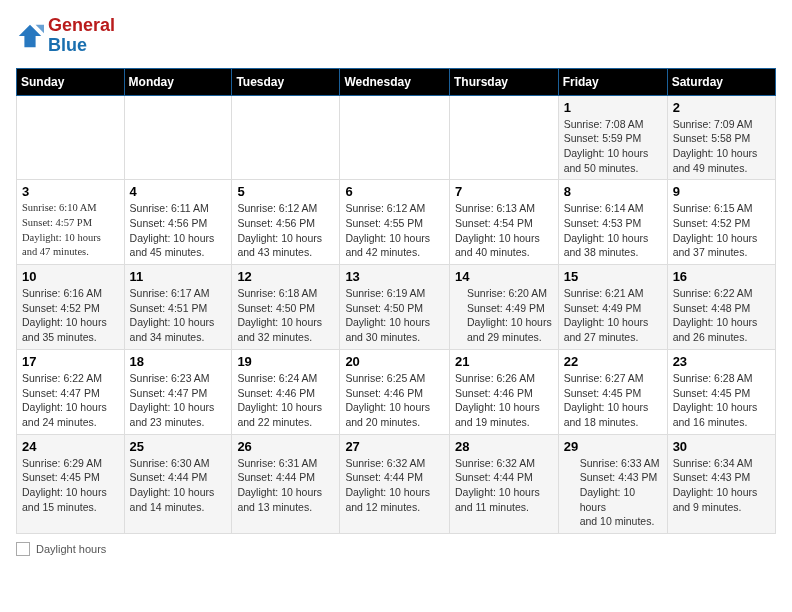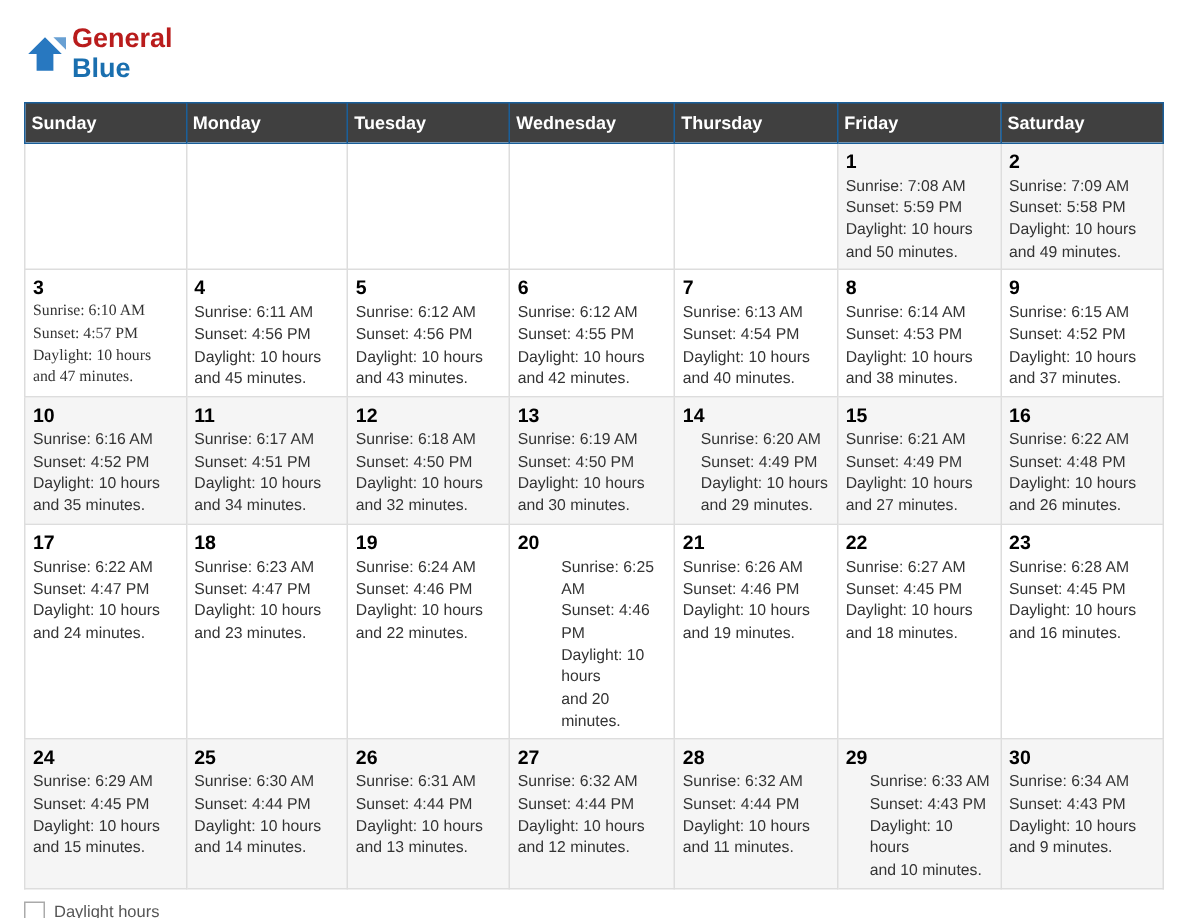--- a/index.html
+++ b/index.html
@@ -43,21 +43,21 @@
     .location-subtitle {
       font-size: 16px;
       color: #444;
     }
     .calendar-table {
       width: 100%;
       border-collapse: collapse;
       font-size: 11px;
     }
     .calendar-table thead th {
-      background-color: #404040;
+      background-color: #000000;
       color: #fff;
       padding: 6px 4px;
       text-align: left;
       font-size: 12px;
       font-weight: bold;
       border: 1px solid #1a5f99;
     }
     .calendar-table tbody td {
       border: 1px solid #ddd;
       vertical-align: top;
@@ -269,21 +269,21 @@
         </td>
         <td>
           <span class="day-number">19</span>
           <div class="day-info" style="white-space: pre-line;">Sunrise: 6:24 AM
 Sunset: 4:46 PM
 Daylight: 10 hours
 and 22 minutes.</div>
         </td>
         <td>
           <span class="day-number">20</span>
-          <div class="day-info" style="white-space: pre-line; margin-left: 29px;">Sunrise: 6:25 AM
+          <div class="day-info" style="white-space: pre-line;">Sunrise: 6:25 AM
 Sunset: 4:46 PM
 Daylight: 10 hours
 and 20 minutes.</div>
         </td>
         <td>
           <span class="day-number">21</span>
           <div class="day-info" style="white-space: pre-line;">Sunrise: 6:26 AM
 Sunset: 4:46 PM
 Daylight: 10 hours
 and 19 minutes.</div>

